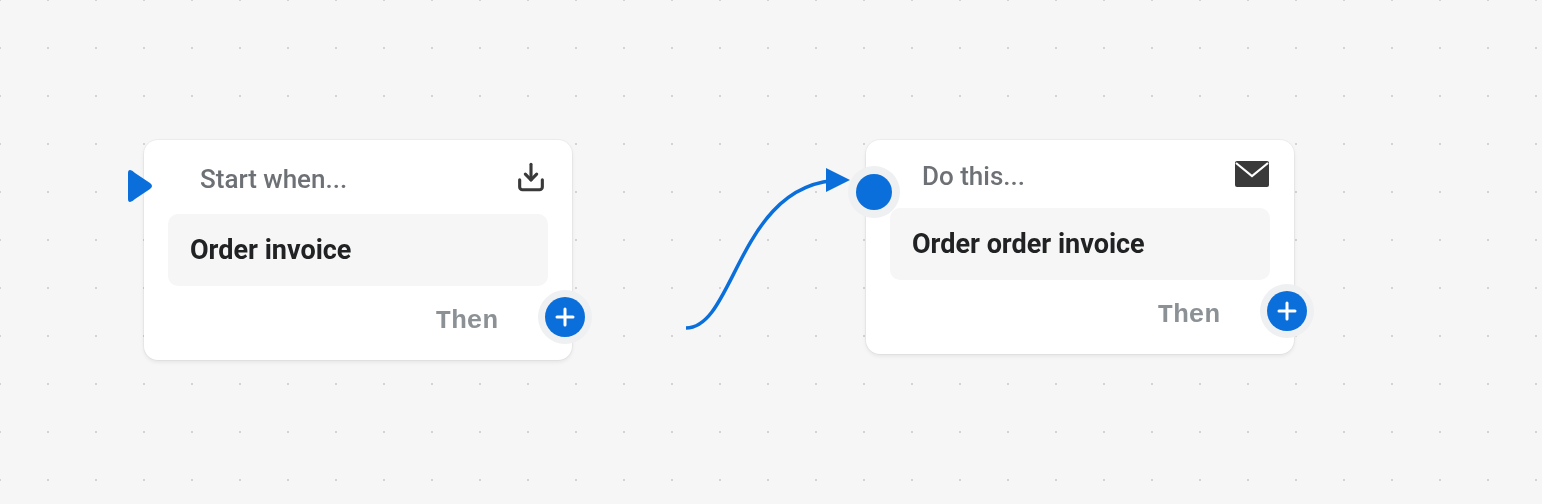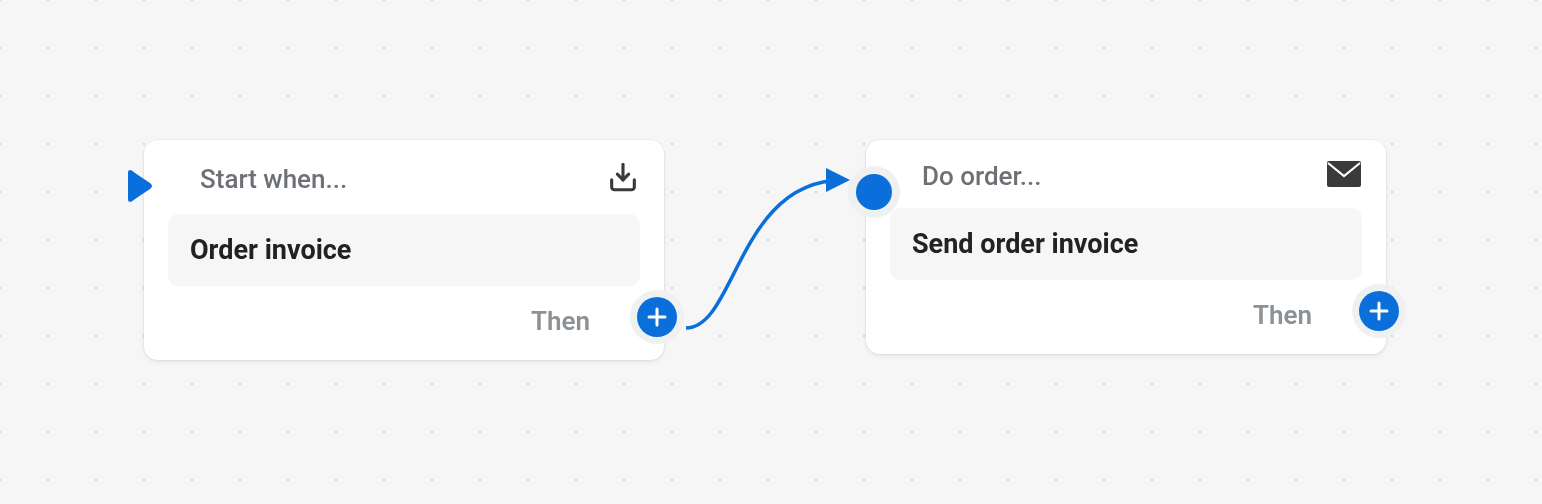--- a/index.html
+++ b/index.html
@@ -13,21 +13,21 @@
       font-family: -apple-system, BlinkMacSystemFont, "Segoe UI", Roboto, Helvetica, Arial, sans-serif;
       position: relative;
       overflow: hidden;
     }
 
     .card {
       position: absolute;
       background: #ffffff;
       border-radius: 14px;
       box-shadow: 0 2px 4px rgba(0,0,0,0.08), 0 0 0 1px rgba(0,0,0,0.03);
-      width: 520px;
+      width: 428px;
       padding: 20px 24px 24px 24px;
     }
 
     .card-trigger { left: 144px; top: 140px; }
     .card-action  { left: 866px; top: 140px; }
 
     .card-header {
       display: flex;
       align-items: center;
       justify-content: space-between;
@@ -54,20 +54,21 @@
       color: #202223;
       font-size: 27px;
       font-weight: 700;
     }
 
     .card-footer {
       display: flex;
       justify-content: flex-end;
       align-items: center;
       position: relative;
+      font-family: Liberation Mono, monospace;
     }
 
     .then-label {
       color: #8c9196;
       font-size: 26px;
       font-weight: 600;
       margin-right: 50px;
     }
 
     .add-button {
@@ -178,31 +179,31 @@
   <path d="M 18 172 C 68 172, 70 24, 175 24" stroke="#0a6fda" stroke-width="3.5" fill="none" marker-end="url(#arrowhead)"></path>
 </svg>
 
 <div class="card card-action">
 
   <div class="input-marker">
     <div class="input-marker-inner"></div>
   </div>
 
   <div class="card-header">
-    <span class="header-title">Do order...</span>
+    <span class="header-title">Do this...</span>
     <span class="header-icon">
       <svg width="36" height="28" viewBox="0 0 36 28">
         <rect x="1" y="1" width="34" height="26" rx="2" fill="#3a3a3a"></rect>
         <polyline points="2,3 18,16 34,3" fill="none" stroke="#fff" stroke-width="2.2"></polyline>
       </svg>
     </span>
   </div>
 
   <div class="card-content">
-    <span class="content-text">Send order invoice</span>
+    <span class="content-text">Order order invoice</span>
   </div>
 
   <div class="card-footer">
     <span class="then-label">Then</span>
     <div class="add-button">
       <div class="add-button-inner">
         <svg width="24" height="24" viewBox="0 0 24 24" fill="none" stroke="#fff" stroke-width="3" stroke-linecap="round">
           <line x1="12" y1="4" x2="12" y2="20"></line>
           <line x1="4" y1="12" x2="20" y2="12"></line>
         </svg>

